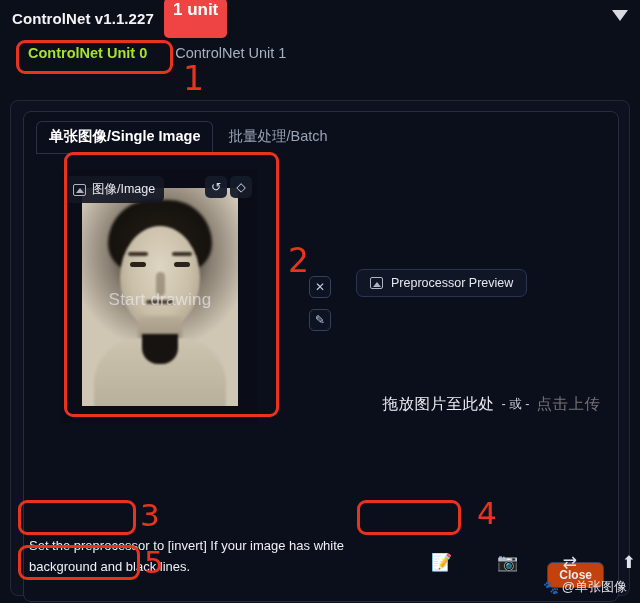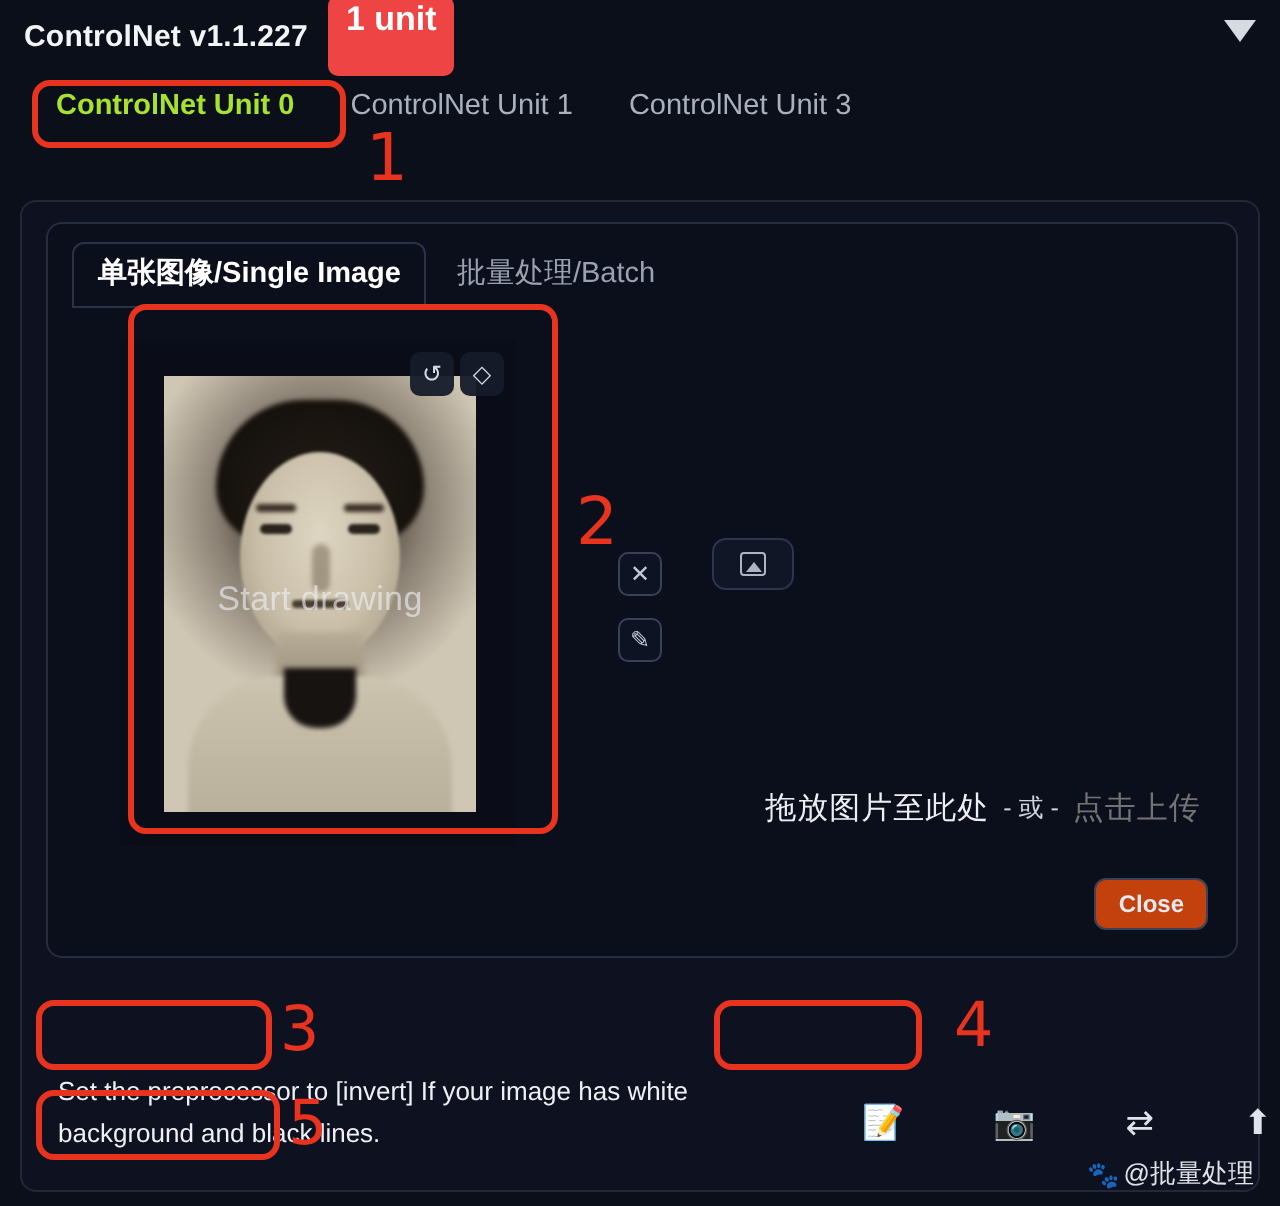--- a/index.html
+++ b/index.html
@@ -56,21 +56,21 @@
   
   .panel {
     position: absolute; left: 10px; top: 100px;
     width: 620px; height: 496px;
     border: 1px solid #222838;
     border-radius: 8px;
     background: #0d1120;
   }
   .inner-panel {
     position: absolute; left: 12px; top: 10px;
-    width: 596px; height: 368px;
+    width: 596px; height: 491px;
     border: 1px solid #262d40;
     border-radius: 8px;
     background: #0b0f1c;
   }
 
   
   .sub-tabs {
     position: absolute; left: 11px; top: 8px;
     display: flex; align-items: flex-end;
   }
@@ -260,21 +260,20 @@
 
   <div class="acc-header">
     <span class="acc-title">ControlNet v1.1.227</span>
     <span class="unit-badge">1 unit</span>
   </div>
   <div class="acc-arrow"></div>
 
   <div class="unit-tabs">
     <div class="unit-tab active">ControlNet Unit 0</div>
     <div class="unit-tab">ControlNet Unit 1</div>
-    <div class="unit-tab">ControlNet Unit 3</div>
   </div>
 
   <div class="panel">
 
     <div class="inner-panel">
 
       <div class="sub-tabs">
         <div class="sub-tab active">单张图像/Single Image</div>
         <div class="sub-tab">批量处理/Batch</div>
       </div>
@@ -288,32 +287,37 @@
           <div class="eye l"></div>
           <div class="eye r"></div>
           <div class="nose"></div>
           <div class="mouth"></div>
           <div class="face-neck"></div>
           <div class="face-body"></div>
           <div class="face-collar"></div>
           <div class="start-drawing">Start drawing</div>
         </div>
 
+        <div class="img-label">
+          <span class="tiny-img-icon"></span>
+          <span>图像/Image</span>
+        </div>
 
         <div class="tool-group">
           <div class="tool-btn">↺</div>
           <div class="tool-btn">◇</div>
         </div>
       </div>
 
       <div class="side-btn" id="btn-close-x">✕</div>
       <div class="side-btn" id="btn-edit-pen">✎</div>
 
       <div class="pp-pill">
         <span class="tiny-img-icon"></span>
+        <span>Preprocessor Preview</span>
       </div>
 
       <div class="dropzone">
         <div class="dz-line1">拖放图片至此处</div>
         <div class="dz-line2">- 或 -</div>
         <div class="dz-line3">点击上传</div>
       </div>
 
       <div class="close-btn">Close</div>
     </div>
@@ -336,16 +340,16 @@
   <div class="ann-box" id="ann-5"></div>
 
   <div class="ann-num" id="num-1">1</div>
   <div class="ann-num" id="num-2">2</div>
   <div class="ann-num" id="num-3">3</div>
   <div class="ann-num" id="num-4">4</div>
   <div class="ann-num" id="num-5">5</div>
 
   <div class="watermark">
     <span class="wm-paw">🐾</span>
-    <span>@批量处理</span>
+    <span>@单张图像</span>
   </div>
 
 </div>
 
 </body></html>

